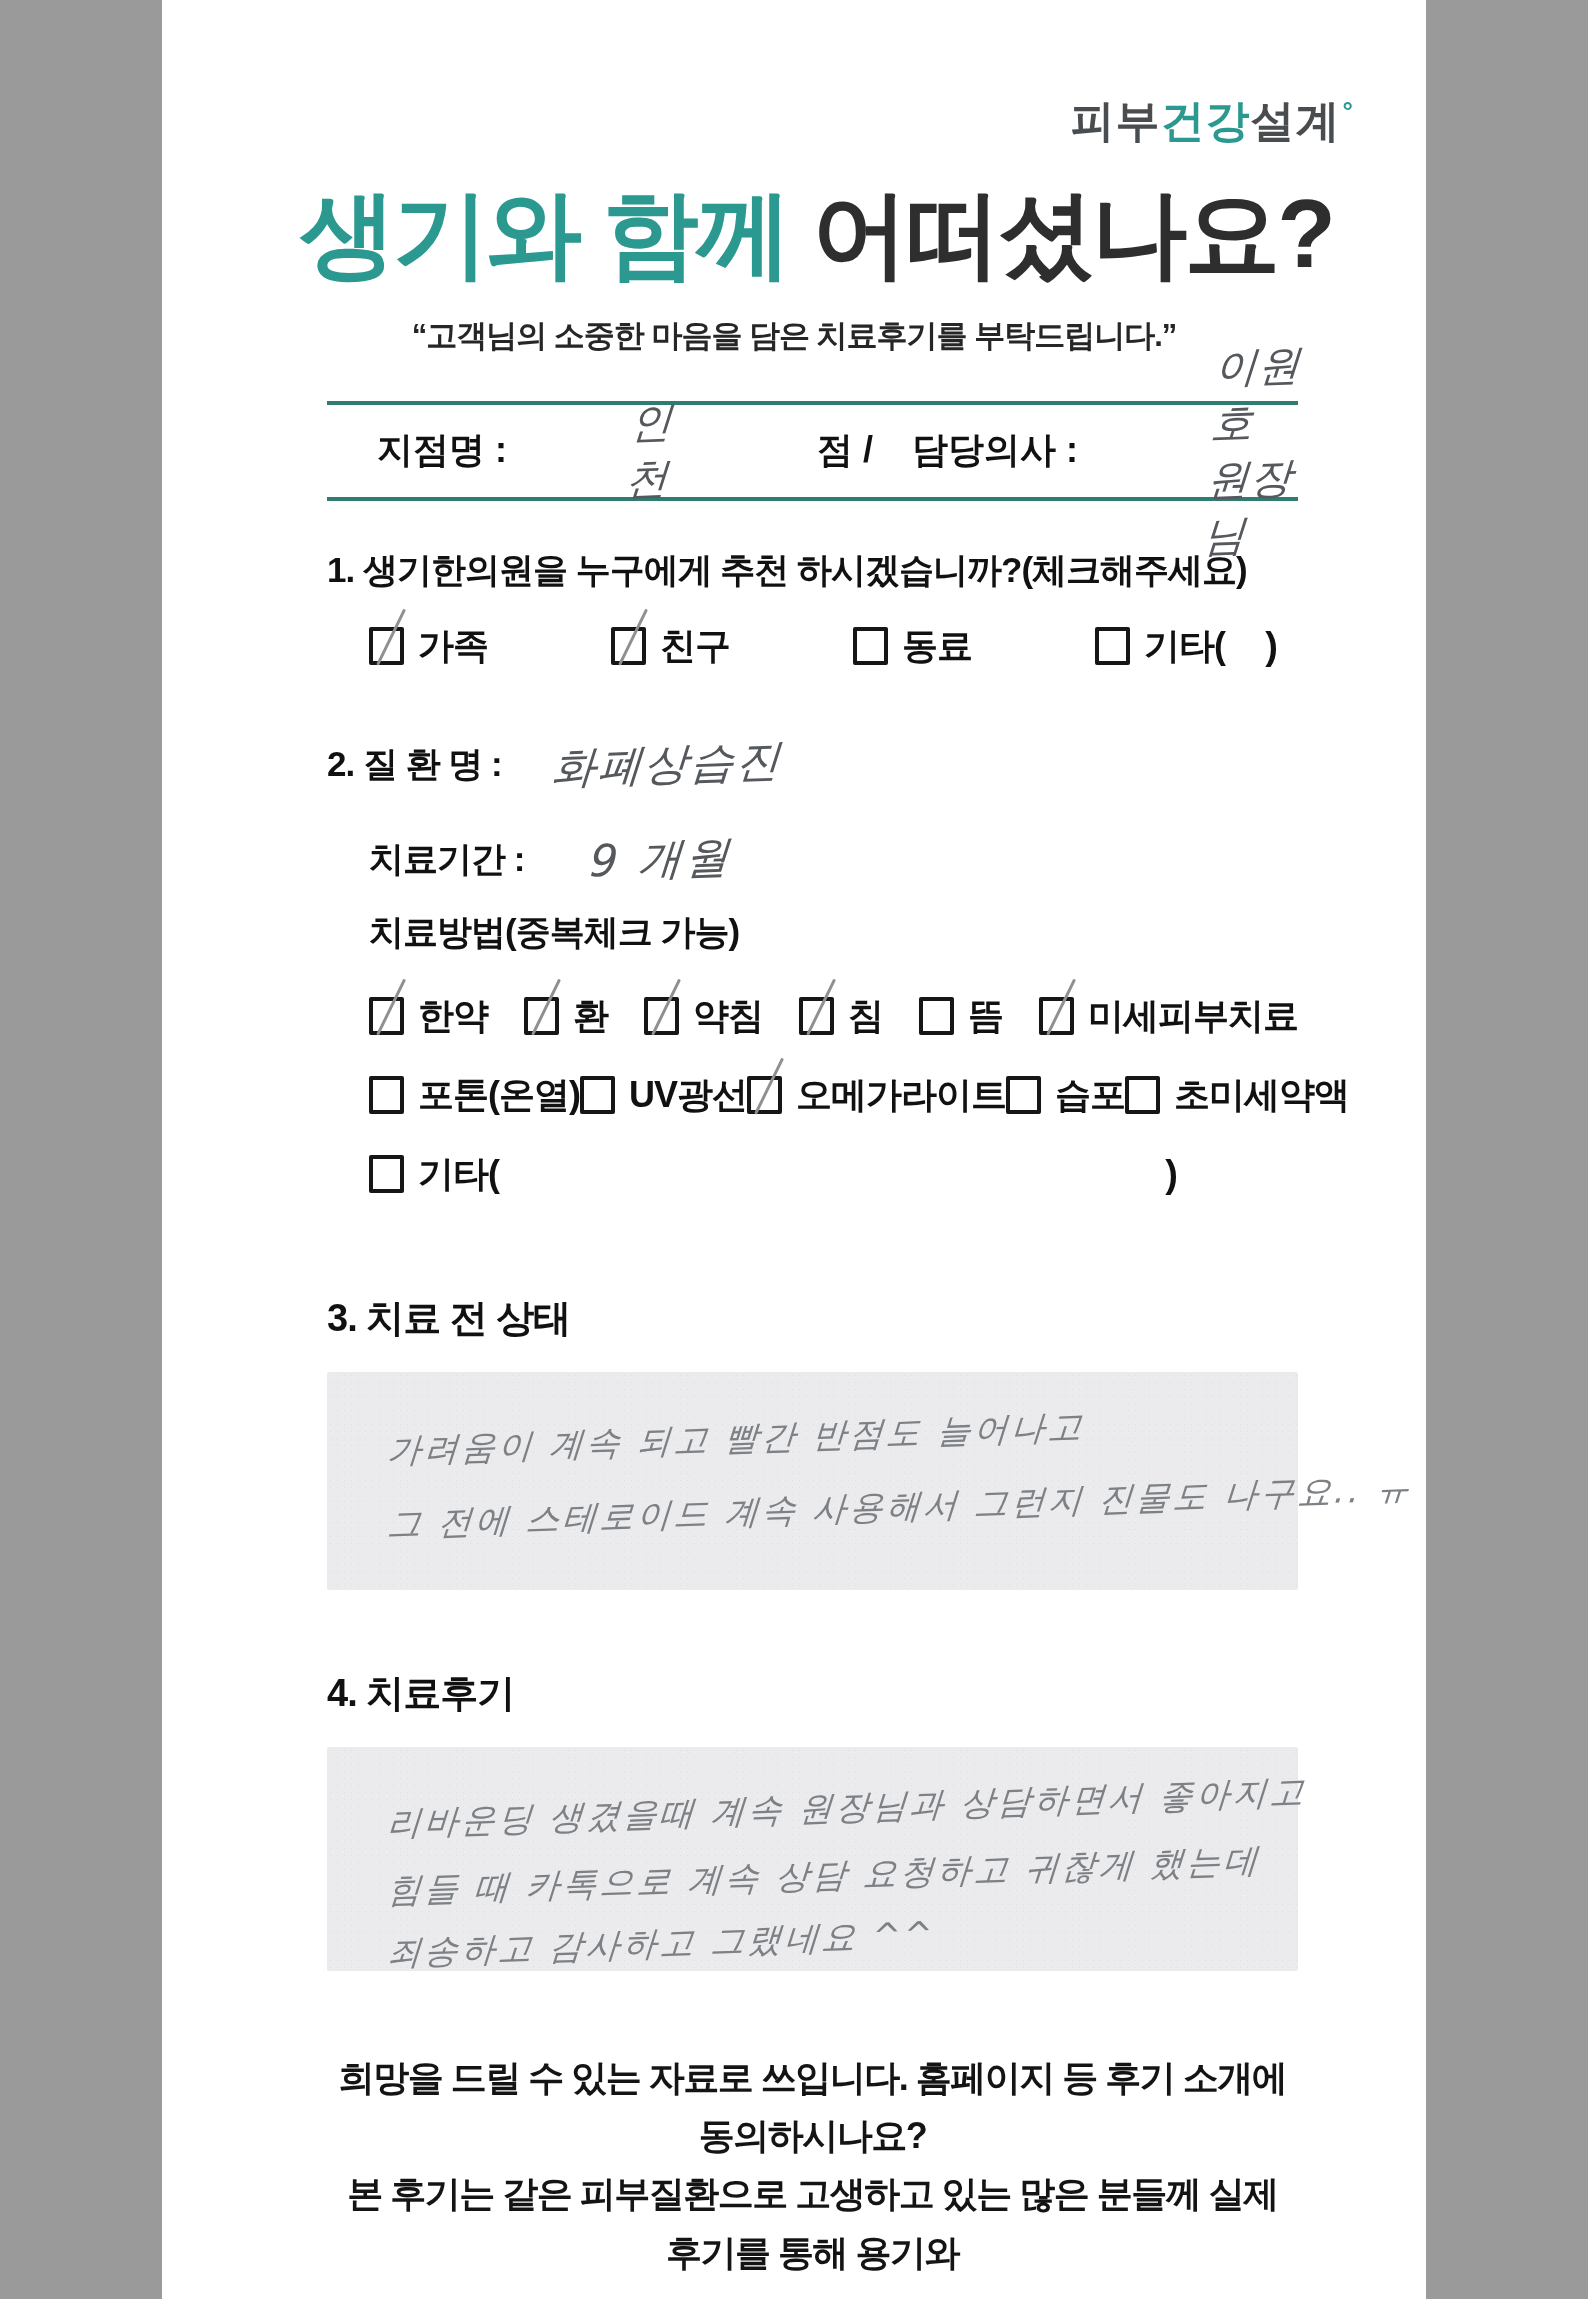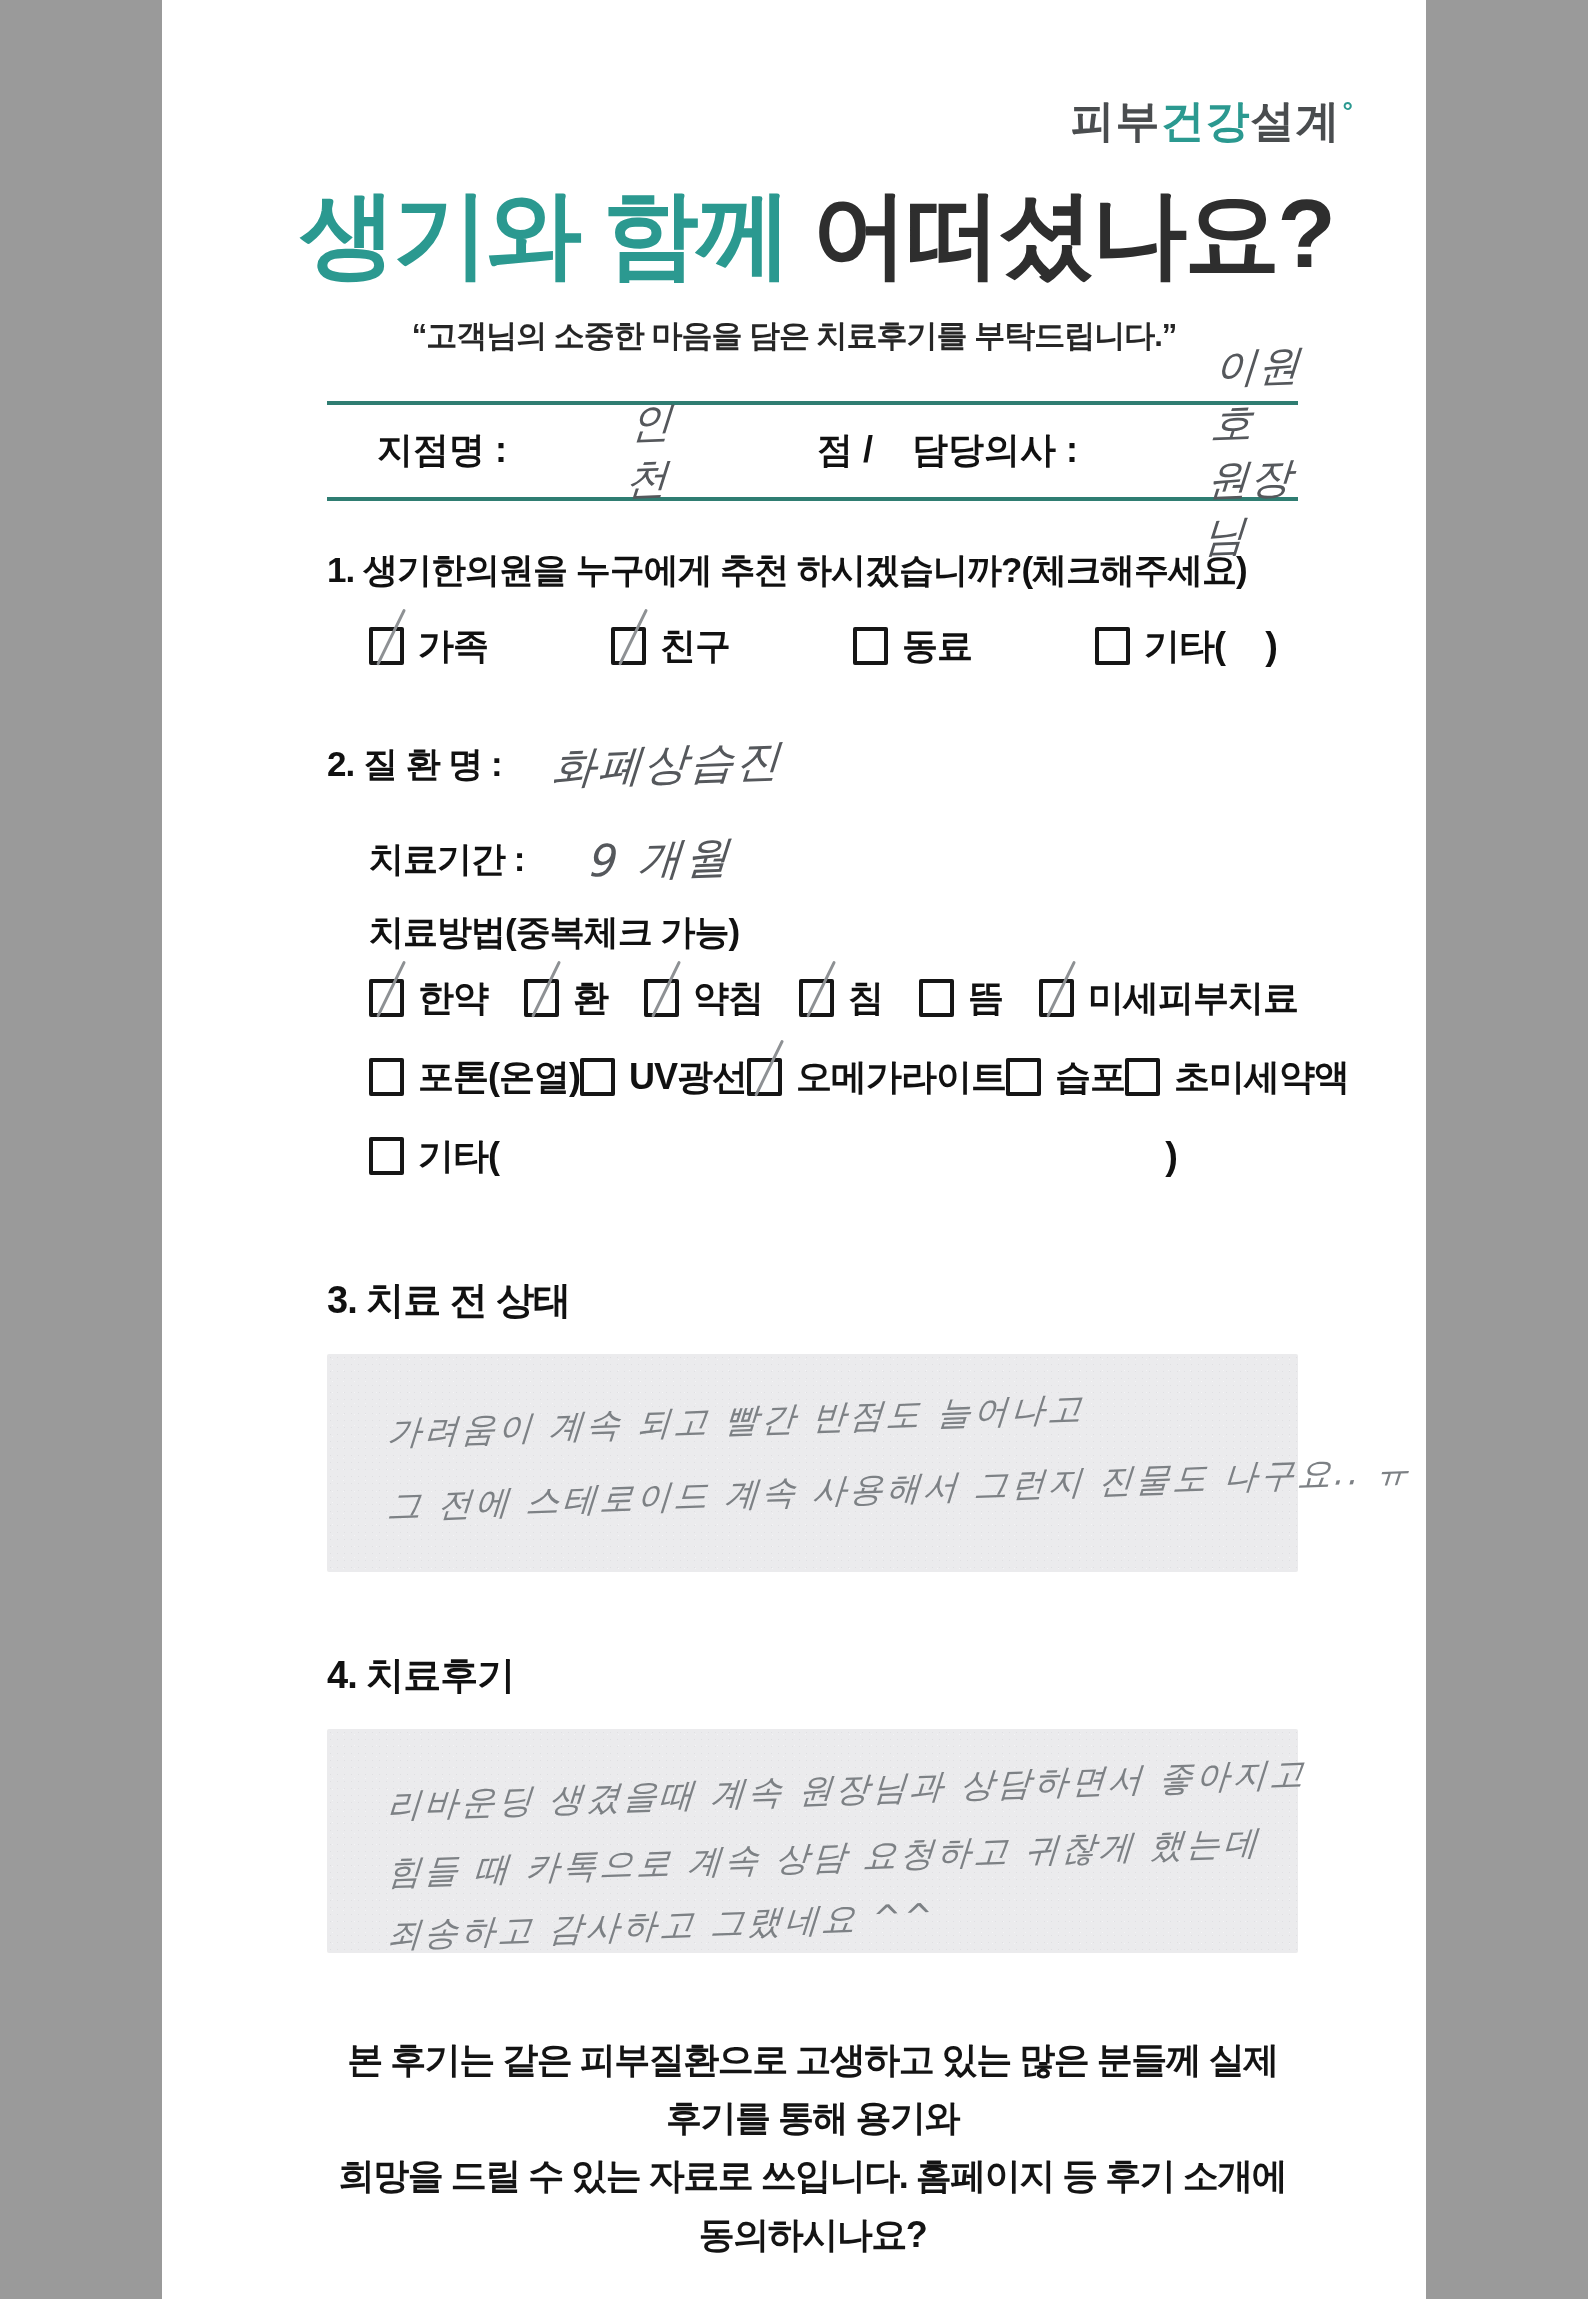--- a/index.html
+++ b/index.html
@@ -125,21 +125,21 @@
     <div class="q2-line" style="margin-top:64px;">
       <span class="q-head">2. 질 환 명 :</span>
       <span class="hw" style="font-size:44px;margin-left:50px;letter-spacing:2px;">화폐상습진</span>
     </div>
     <div class="q2-line indent" style="margin-top:36px;">
       <span class="q-head">치료기간 :</span>
       <span class="hw" style="font-size:44px;margin-left:66px;letter-spacing:3px;">9 개월</span>
     </div>
     <div class="q-head indent" style="margin-top:20px;">치료방법(중복체크 가능)</div>
 
-    <div class="methods-row indent" style="margin-top:18px;">
+    <div class="methods-row indent" style="margin-top:36px;">
       <span class="opt">
         <span class="cb checked">
             <span class="tick"></span>
           </span>
         <span class="cb-label">한약</span>
       </span>
       <span class="opt">
         <span class="cb checked">
             <span class="tick"></span>
           </span>
@@ -209,22 +209,22 @@
     </div>
 
     <div class="q-head" style="margin-top:78px;font-size:38px;">4. 치료후기</div>
     <div class="note-box" style="height:224px;">
       <div class="note-line" style="margin-top:4px;"><span class="hw">리바운딩 생겼을때 계속 원장님과 상담하면서 좋아지고</span></div>
       <div class="note-line"><span class="hw">힘들 때 카톡으로 계속 상담 요청하고 귀찮게 했는데</span></div>
       <div class="note-line"><span class="hw">죄송하고 감사하고 그랬네요 ^^</span></div>
     </div>
 
     <div class="consent">
+      <div>희망을 드릴 수 있는 자료로 쓰입니다. 홈페이지 등 후기 소개에 동의하시나요?</div>
       <div>본 후기는 같은 피부질환으로 고생하고 있는 많은 분들께 실제 후기를 통해 용기와</div>
-      <div>희망을 드릴 수 있는 자료로 쓰입니다. 홈페이지 등 후기 소개에 동의하시나요?</div>
     </div>
 
     <div class="yesno">
       <span class="opt">
         <span class="cb checked">
             <span class="tick"></span>
           </span>
         <span class="cb-label" style="font-size:40px;">예</span>
       </span>
       <span class="opt">

